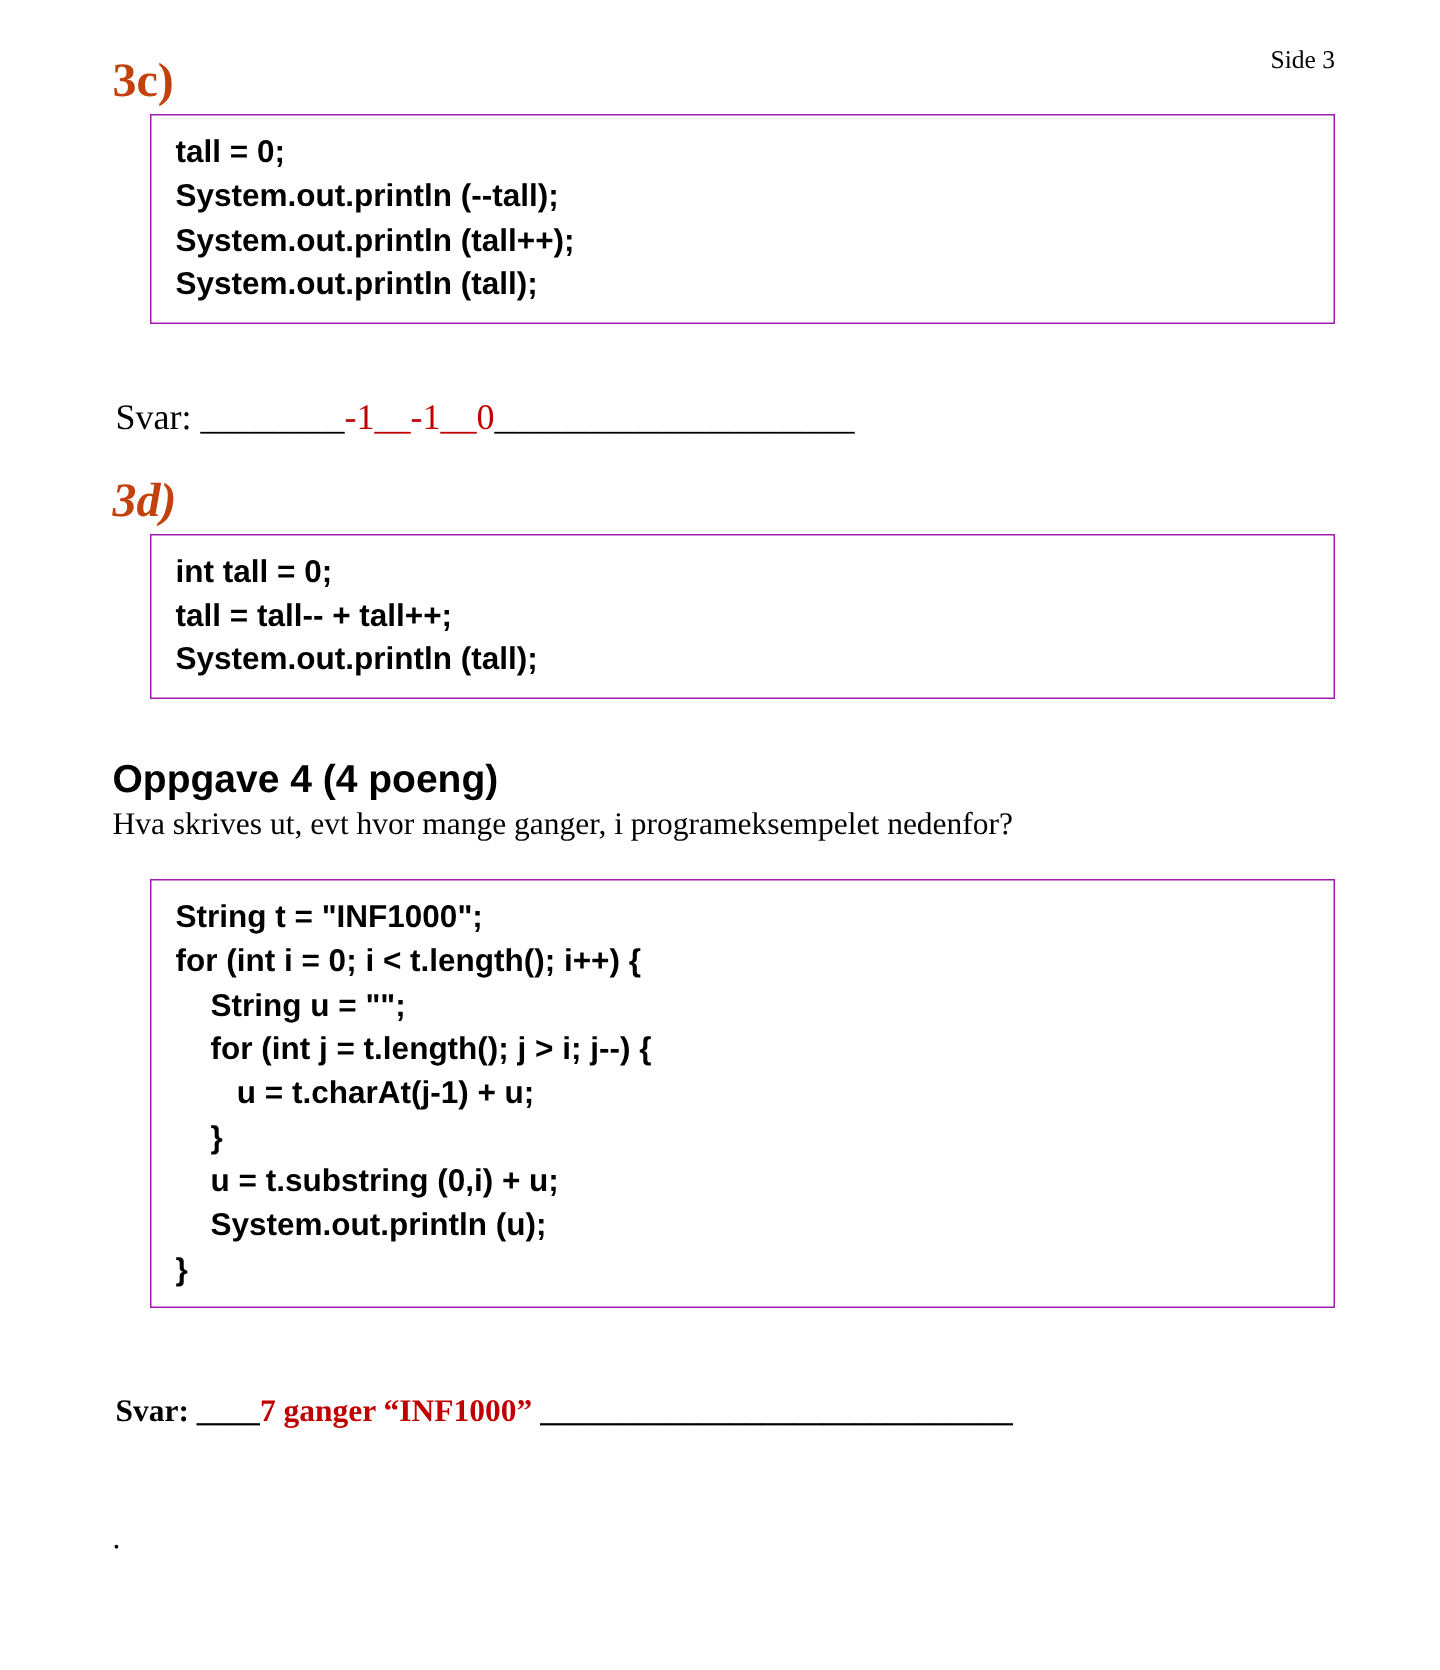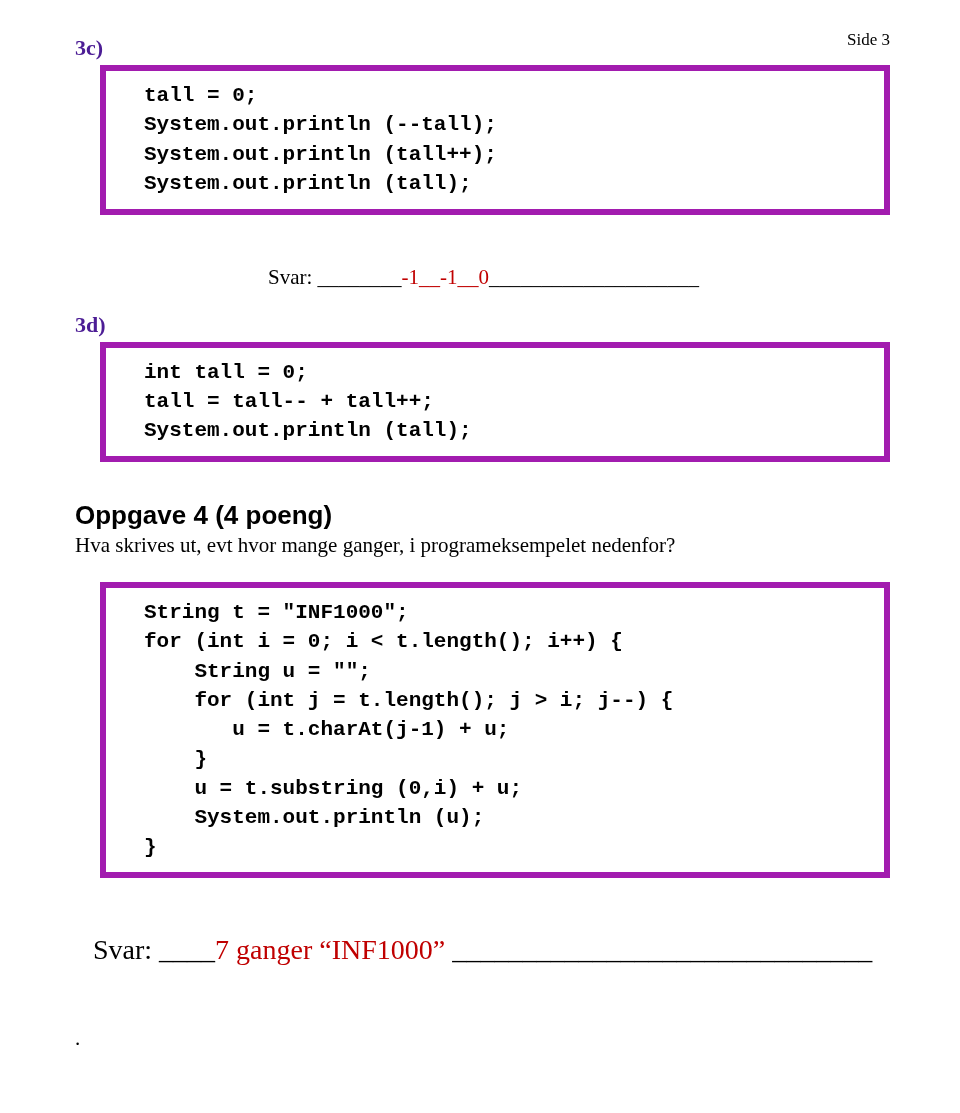--- a/index.html
+++ b/index.html
@@ -15,60 +15,60 @@
     position: relative;
   }
   .header-right {
     position: absolute;
     top: 30px;
     right: 70px;
     font-size: 17px;
   }
   .q-label {
     font-family: "Times New Roman", Times, serif;
-    font-size: 22px;
+    font-size: 32px;
     font-weight: bold;
-    color: #4c1d95;
+    color: #c2410c;
     margin: 0 0 2px 0;
   }
   .code-box {
-    border: 6px solid #a21caf;
+    border: 1px solid #a21caf;
     margin: 4px 0 0 25px;
-    padding: 10px 10px 10px 38px;
-    font-family: Liberation Mono, monospace;
+    padding: 10px 10px 10px 16px;
+    font-family: Liberation Sans, sans-serif;
     font-size: 21px;
     font-weight: bold;
     line-height: 1.4;
     white-space: pre;
   }
   .svar-line {
-    font-size: 21px;
+    font-size: 24px;
     margin: 22px 0 22px 2px;
-    text-align: center;
   }
   .svar-answer {
     color: #c00000;
   }
   .oppgave-heading {
     font-family: Liberation Sans, sans-serif;
     font-size: 26px;
     font-weight: bold;
     margin: 10px 0 2px 0;
   }
   .oppgave-desc {
     font-size: 21px;
     margin: 2px 0 18px 0;
   }
   .spacer-lg {
     height: 28px;
   }
   .bottom-svar {
-    font-size: 28px;
+    font-size: 21px;
     margin-top: 28px;
-    margin-left: 18px;
+    margin-left: 2px;
+    font-weight: bold;
   }
   .dot {
     font-size: 21px;
     margin-top: 60px;
   }
 </style>
 </head>
 <body>
 
 <div class="page">
@@ -80,21 +80,21 @@
 System.out.println (--tall);
 System.out.println (tall++);
 System.out.println (tall);</div>
 
   <div class="spacer-lg"></div>
 
   <div class="svar-line">
     <span>Svar: ________</span><span class="svar-answer">-1__-1__0</span><span>____________________</span>
   </div>
 
-  <div class="q-label" style="margin-top:18px;">3d)</div>
+  <div class="q-label" style="margin-top:18px;font-style:italic;">3d)</div>
   <div class="code-box">int tall = 0;
 tall = tall-- + tall++;
 System.out.println (tall);</div>
 
   <div class="spacer-lg"></div>
 
 
   <div class="oppgave-heading">Oppgave 4 (4 poeng)</div>
   <div class="oppgave-desc">Hva skrives ut, evt hvor mange ganger, i programeksempelet nedenfor?</div>
 

